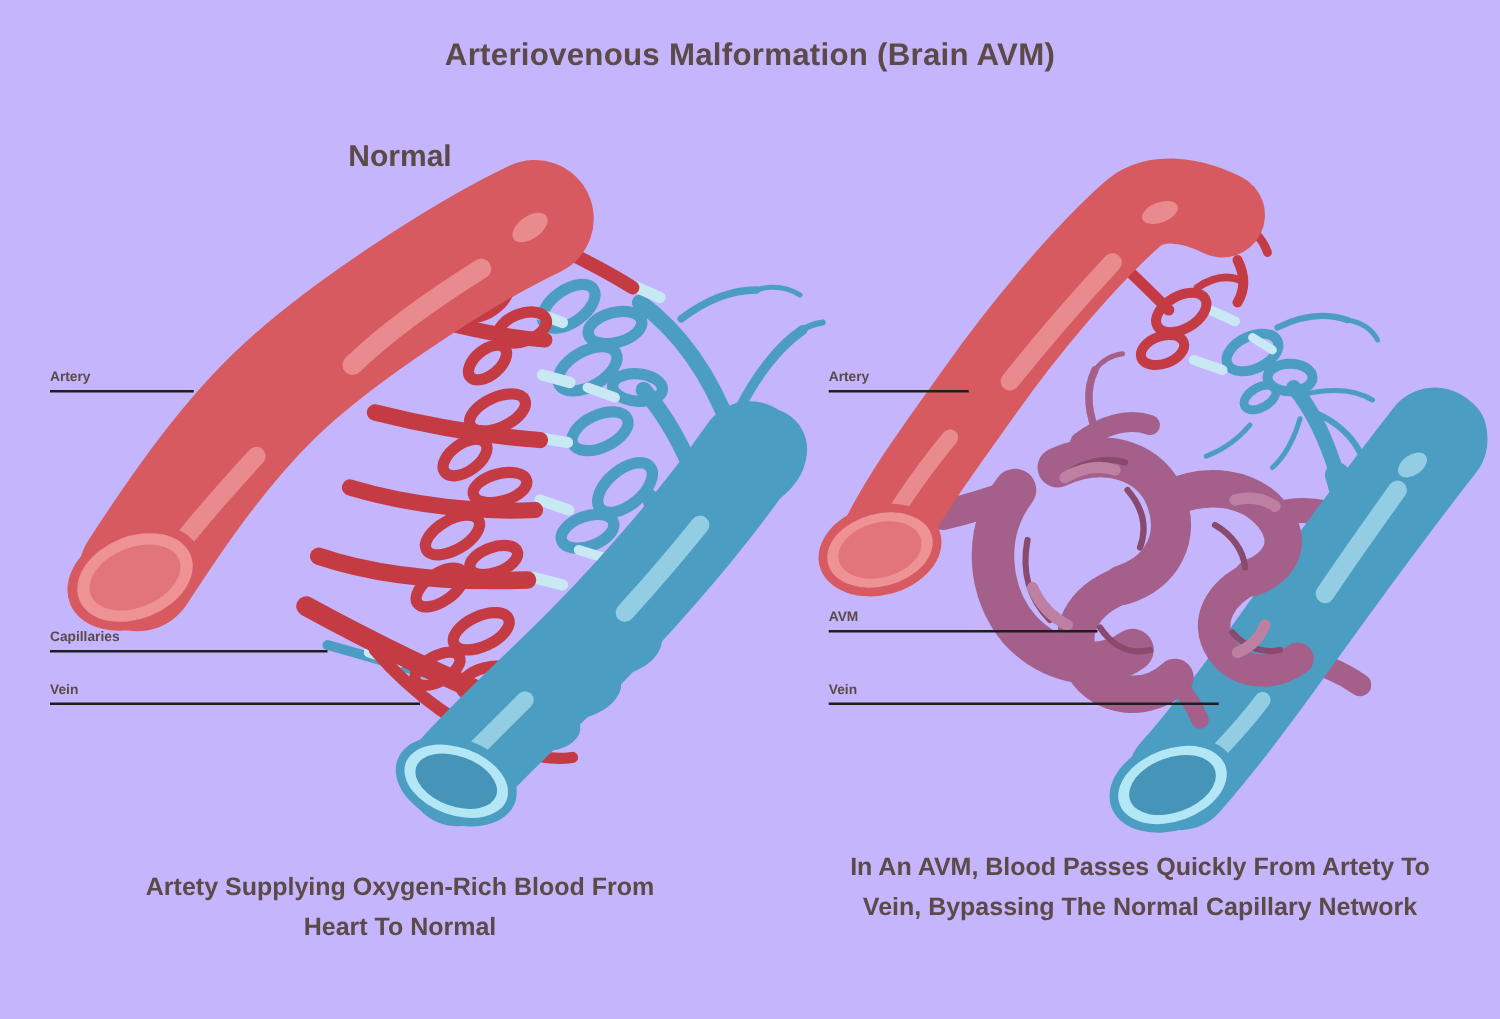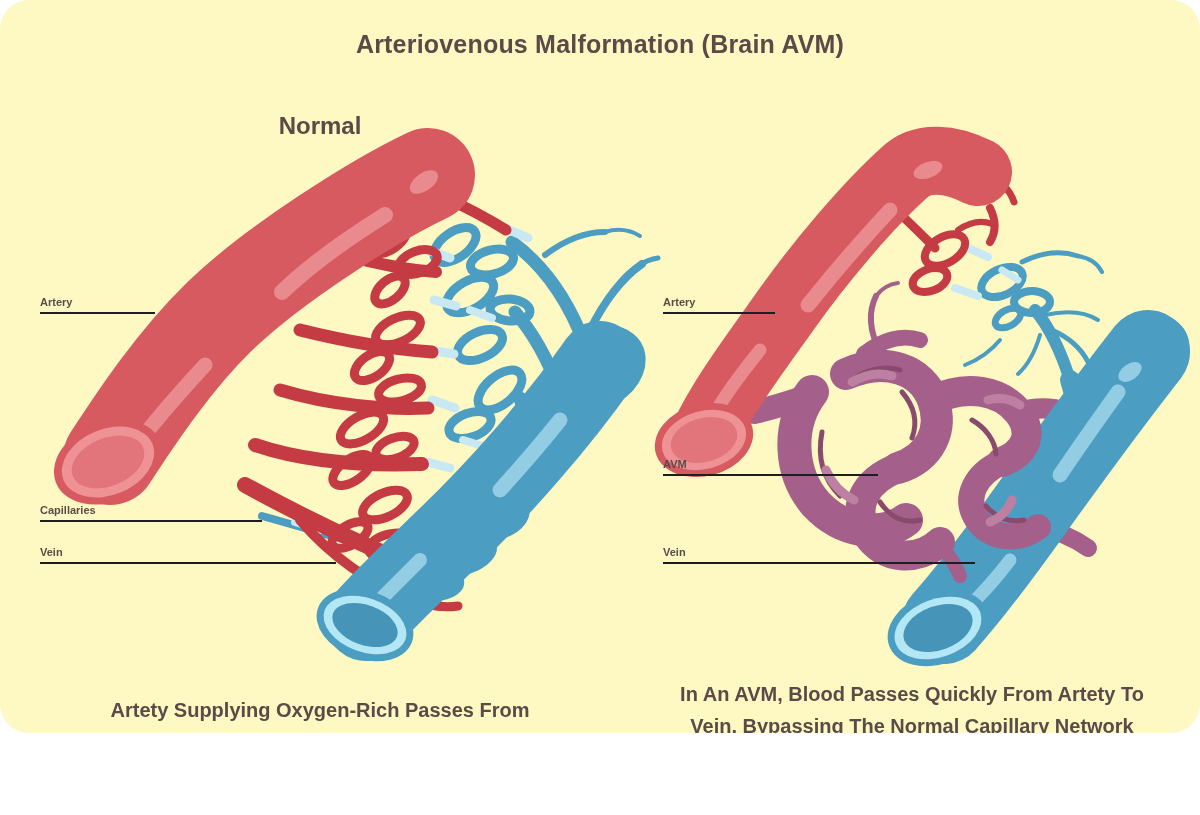--- a/index.html
+++ b/index.html
@@ -1,17 +1,17 @@
 <!DOCTYPE html>
 <html style="--artery-red: #d75a60; --artery-branch-red: #c43b44; --artery-highlight: #e98a8e; --artery-opening-ring: #ee9296; --artery-opening-inner: #e1757b; --vein-blue: #4c9dc2; --vein-highlight: #93cde4; --vein-opening-ring: #b3e7f5; --vein-opening-inner: #4694b8; --capillary-light-blue: #c8e8f4; --avm-purple: #a4608a; --avm-purple-dark: #8a4a6d; --avm-purple-light: #bd80a3; --text-dark: #5b4a47; --label-line: #1e1e1e;"><head>
 <meta charset="utf-8">
 <style>
   html,body{margin:0;padding:0;background:#ffffff;}
-  .stage{position:relative;width:1200px;height:733px;background:#fef9c3;overflow:hidden;
-         font-family:"Liberation Sans",sans-serif;border-radius:29px;}
+  .stage{position:relative;width:1200px;height:815px;background:#c4b5fd;overflow:hidden;
+         font-family:"Liberation Sans",sans-serif;}
   .stage svg{position:absolute;left:0;top:0;}
 
   .page-title{position:absolute;left:0;top:30px;width:1200px;text-align:center;
     font-size:25px;font-weight:bold;color:var(--text-dark);letter-spacing:.2px;}
   .panel-heading{position:absolute;top:112px;text-align:center;font-size:24px;
     font-weight:bold;color:var(--text-dark);}
   .heading-normal{left:0;width:640px;}
   .heading-avm{left:640px;width:545px;}
 
   .vlabel{position:absolute;color:var(--text-dark);font-size:11px;font-weight:bold;}
@@ -229,24 +229,24 @@
   </div>
   <div class="vlabel" style="left:40px;top:546px">
     <span>Vein</span>
     <div class="rule" style="width:296px"></div>
   </div>
 
   <div class="vlabel" style="left:663px;top:296px">
     <span>Artery</span>
     <div class="rule" style="width:112px"></div>
   </div>
-  <div class="vlabel" style="left:663px;top:458px">
+  <div class="vlabel" style="left:663px;top:488px">
     <span>AVM</span>
     <div class="rule" style="width:215px"></div>
   </div>
   <div class="vlabel" style="left:663px;top:546px">
     <span>Vein</span>
     <div class="rule" style="width:312px"></div>
   </div>
 
-  <div class="caption caption-normal">Artety Supplying Oxygen-Rich Passes From Heart To Brain</div>
+  <div class="caption caption-normal">Artety Supplying Oxygen-Rich Blood From Heart To Normal</div>
   <div class="caption caption-avm">In An AVM, Blood Passes Quickly From Artety To Vein, Bypassing The Normal Capillary Network</div>
 </div>
 
 </body></html>

